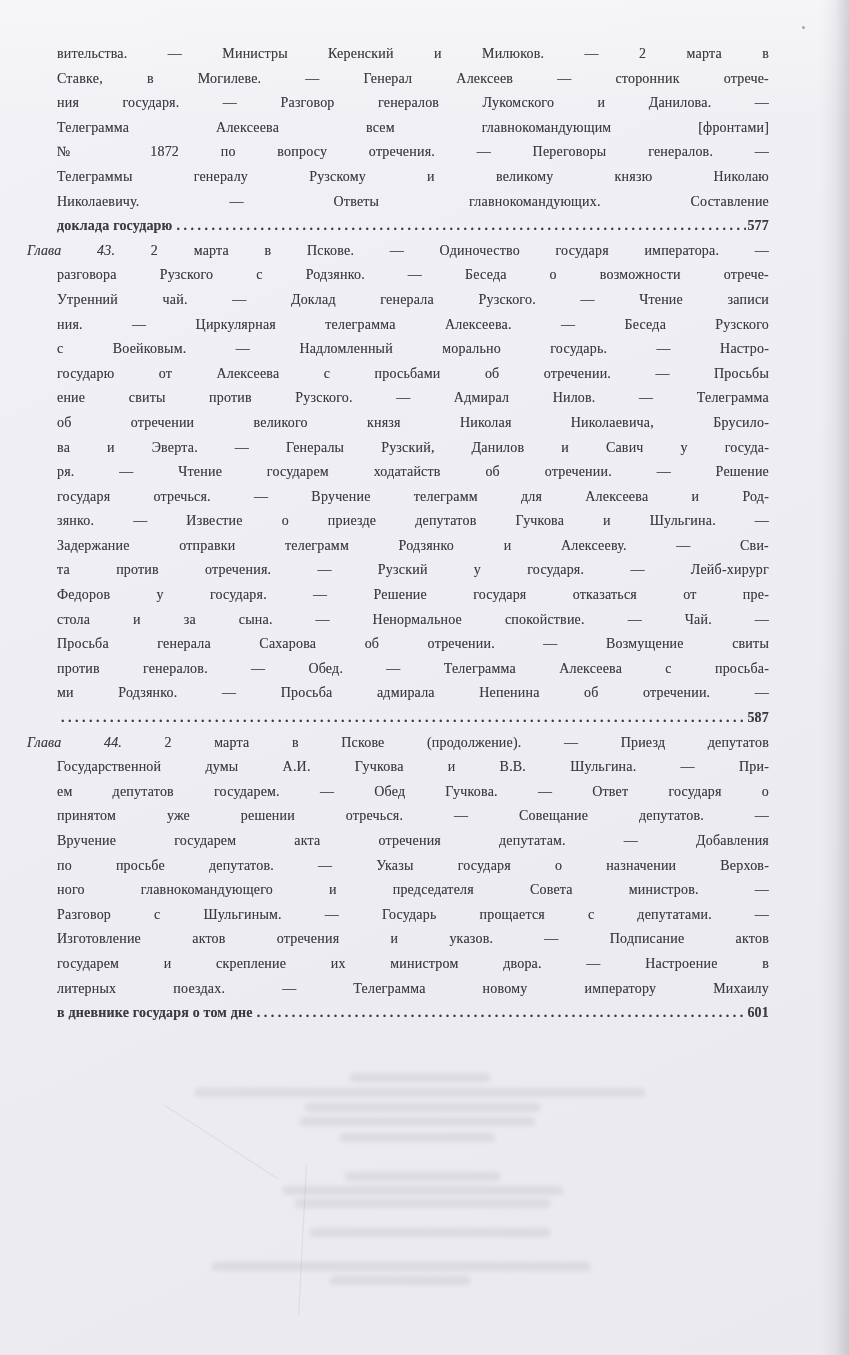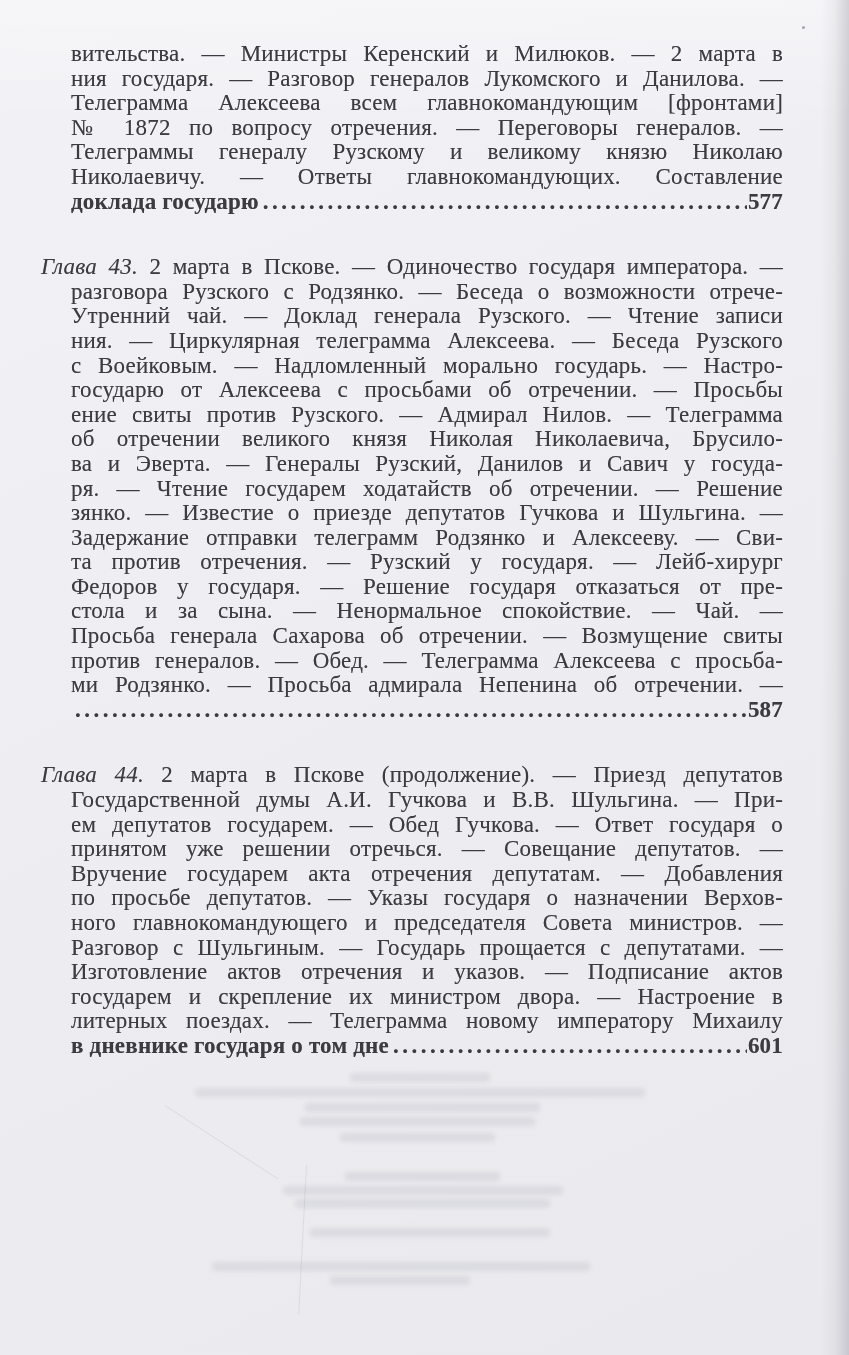--- a/index.html
+++ b/index.html
@@ -18,31 +18,31 @@
     position: absolute; top: 0; right: 0; width: 28px; height: 100%;
     background: linear-gradient(90deg, rgba(115,115,130,0) 0%, rgba(115,115,130,0.08) 50%, rgba(105,105,122,0.26) 100%);
     pointer-events: none;
   }
   .top-sheen {
     position: absolute; top: 0; left: 0; width: 100%; height: 120px;
     background: linear-gradient(180deg, rgba(255,255,255,0.35), rgba(255,255,255,0));
     pointer-events: none;
   }
   .toc {
-    position: absolute; top: 42px; left: 71px; width: 712px;
-    font-size: 23px; line-height: 24.6px;
+    position: absolute; top: 42px; left: 57px; width: 712px;
+    font-size: 14px; line-height: 24.6px;
     letter-spacing: 0.2px;
     color: #3c3b41;
     text-shadow: 0 0 0.6px rgba(60,59,65,0.45);
   }
   .line {
     text-align: justify;
     text-align-last: justify;
   }
-  .line.first { text-indent: -30px; margin-top: 41px; }
+  .line.first { text-indent: -30px; }
   .label { font-style: italic; }
   .line.last {
     display: flex; align-items: baseline;
     text-align: left; text-align-last: auto; font-weight: bold;
   }
   .line.last .text { white-space: nowrap; }
   .leader {
     flex: 1 1 auto; overflow: hidden; white-space: nowrap;
     letter-spacing: 3.5px; margin: 0 1px 0 4px;
   }
@@ -65,20 +65,21 @@
   .speck { position: absolute; left: 802px; top: 26px; width: 3px; height: 3px; border-radius: 50%; background: rgba(90,90,100,0.5); }
 </style>
 </head>
 <body>
 
 <div class="page">
   <div class="top-sheen"></div>
   <div class="toc" id="toc">
       <div>
         <div class="line">вительства. — Министры Керенский и Милюков. — 2 марта в</div>
+        <div class="line">Ставке, в Могилеве. — Генерал Алексеев — сторонник отрече-</div>
         <div class="line">ния государя. — Разговор генералов Лукомского и Данилова. —</div>
         <div class="line">Телеграмма Алексеева всем главнокомандующим [фронтами]</div>
         <div class="line">№ 1872 по вопросу отречения. — Переговоры генералов. —</div>
         <div class="line">Телеграммы генералу Рузскому и великому князю Николаю</div>
         <div class="line">Николаевичу. — Ответы главнокомандующих. Составление</div>
         <div class="line last">
           <span class="text">доклада государю</span>
           <span class="leader"></span>
           <span class="pagenum">577</span>
         </div>
@@ -87,20 +88,21 @@
         <div class="line first"><span class="label">Глава 43.</span> 2 марта в Пскове. — Одиночество государя императора. —</div>
         <div class="line">разговора Рузского с Родзянко. — Беседа о возможности отрече-</div>
         <div class="line">Утренний чай. — Доклад генерала Рузского. — Чтение записи</div>
         <div class="line">ния. — Циркулярная телеграмма Алексеева. — Беседа Рузского</div>
         <div class="line">с Воейковым. — Надломленный морально государь. — Настро-</div>
         <div class="line">государю от Алексеева с просьбами об отречении. — Просьбы</div>
         <div class="line">ение свиты против Рузского. — Адмирал Нилов. — Телеграмма</div>
         <div class="line">об отречении великого князя Николая Николаевича, Брусило-</div>
         <div class="line">ва и Эверта. — Генералы Рузский, Данилов и Савич у госуда-</div>
         <div class="line">ря. — Чтение государем ходатайств об отречении. — Решение</div>
+        <div class="line">государя отречься. — Вручение телеграмм для Алексеева и Род-</div>
         <div class="line">зянко. — Известие о приезде депутатов Гучкова и Шульгина. —</div>
         <div class="line">Задержание отправки телеграмм Родзянко и Алексееву. — Сви-</div>
         <div class="line">та против отречения. — Рузский у государя. — Лейб-хирург</div>
         <div class="line">Федоров у государя. — Решение государя отказаться от пре-</div>
         <div class="line">стола и за сына. — Ненормальное спокойствие. — Чай. —</div>
         <div class="line">Просьба генерала Сахарова об отречении. — Возмущение свиты</div>
         <div class="line">против генералов. — Обед. — Телеграмма Алексеева с просьба-</div>
         <div class="line">ми Родзянко. — Просьба адмирала Непенина об отречении. —</div>
         <div class="line last">
           <span class="leader"></span>

